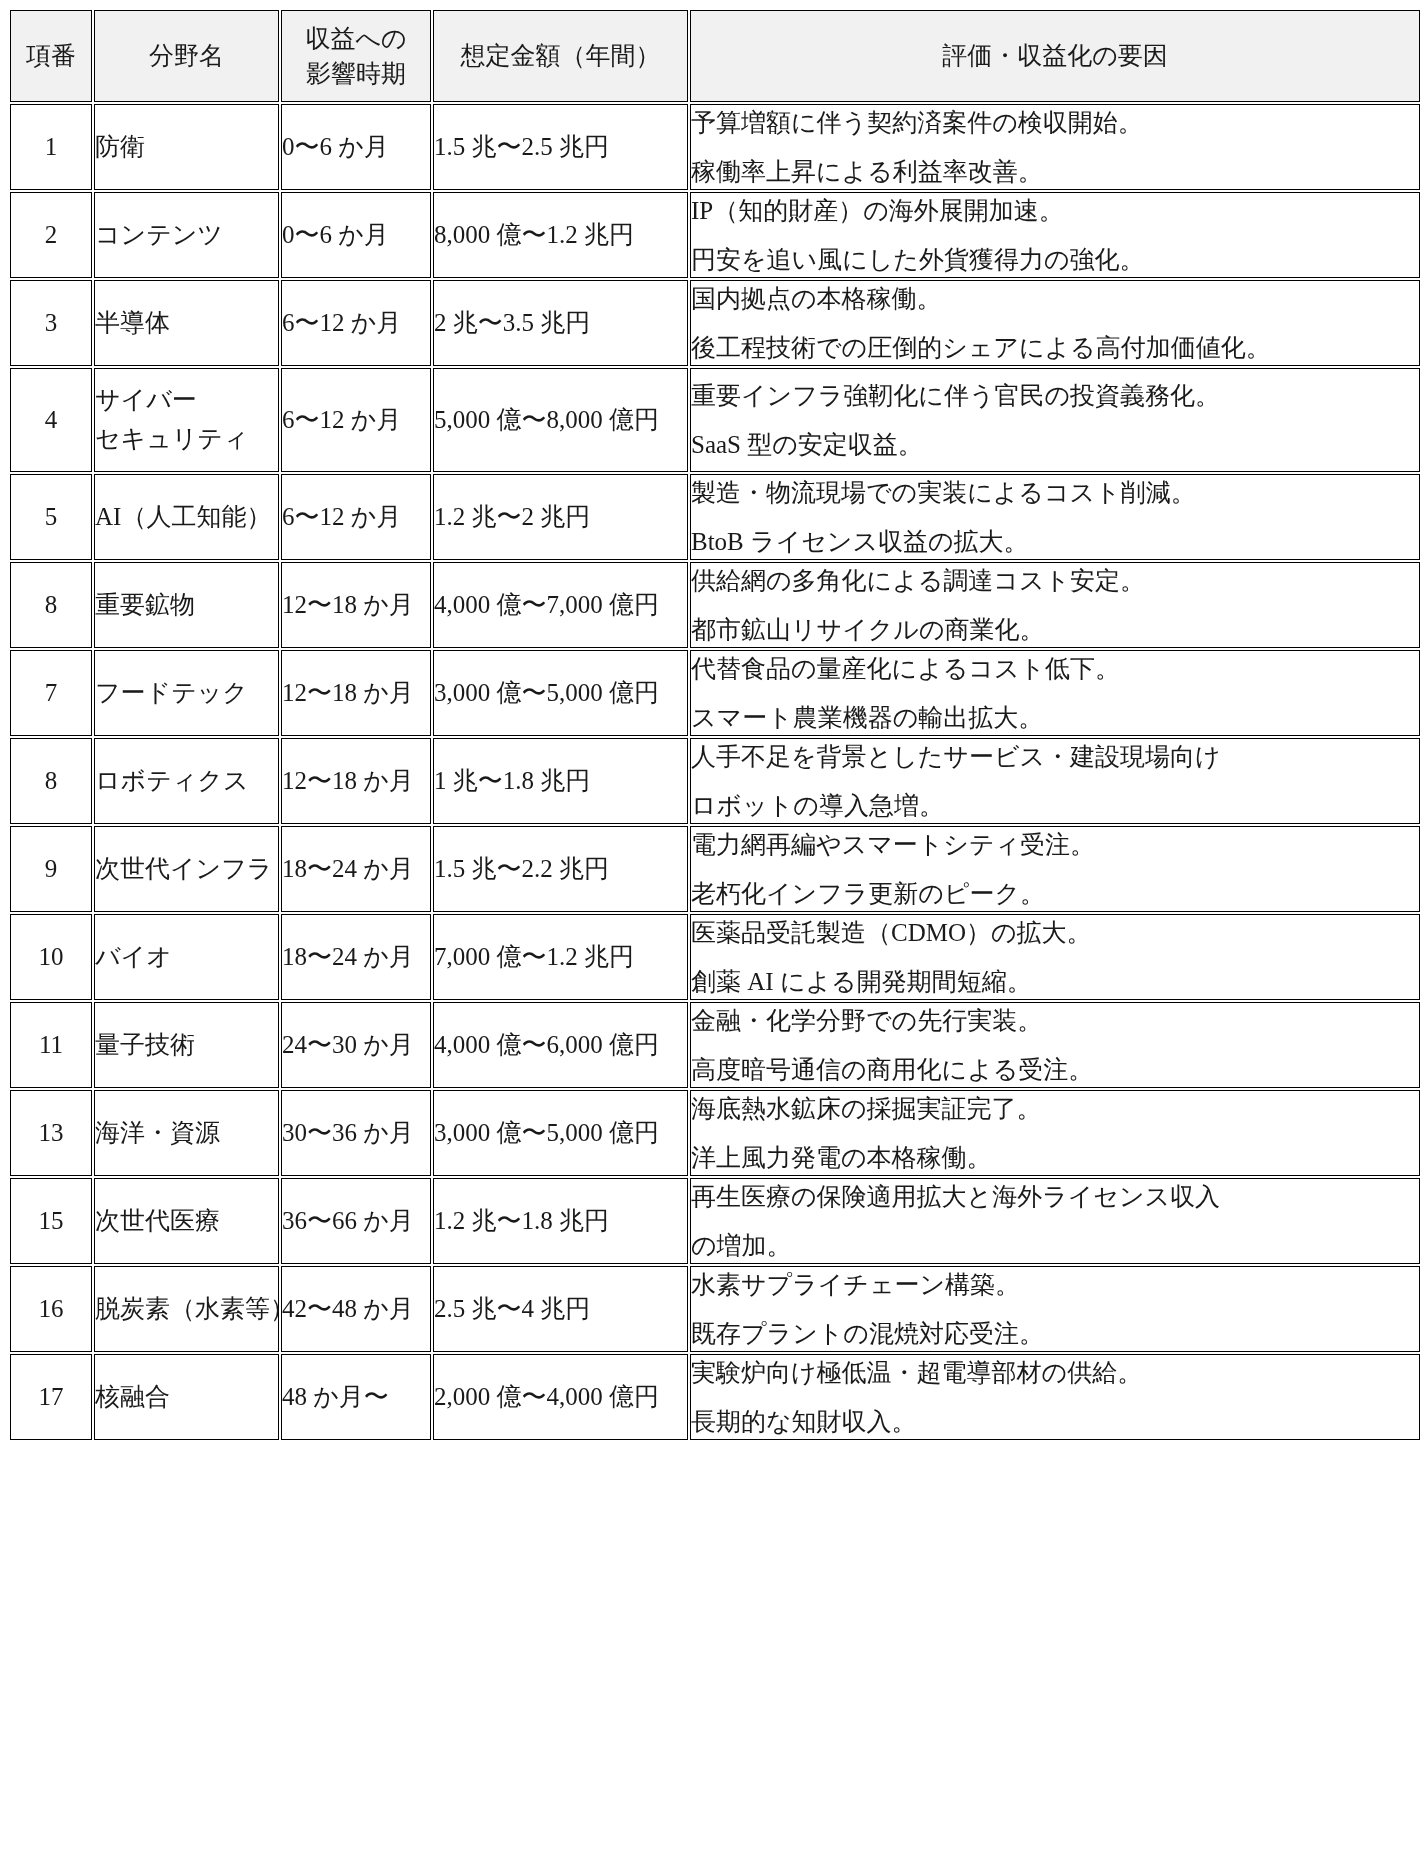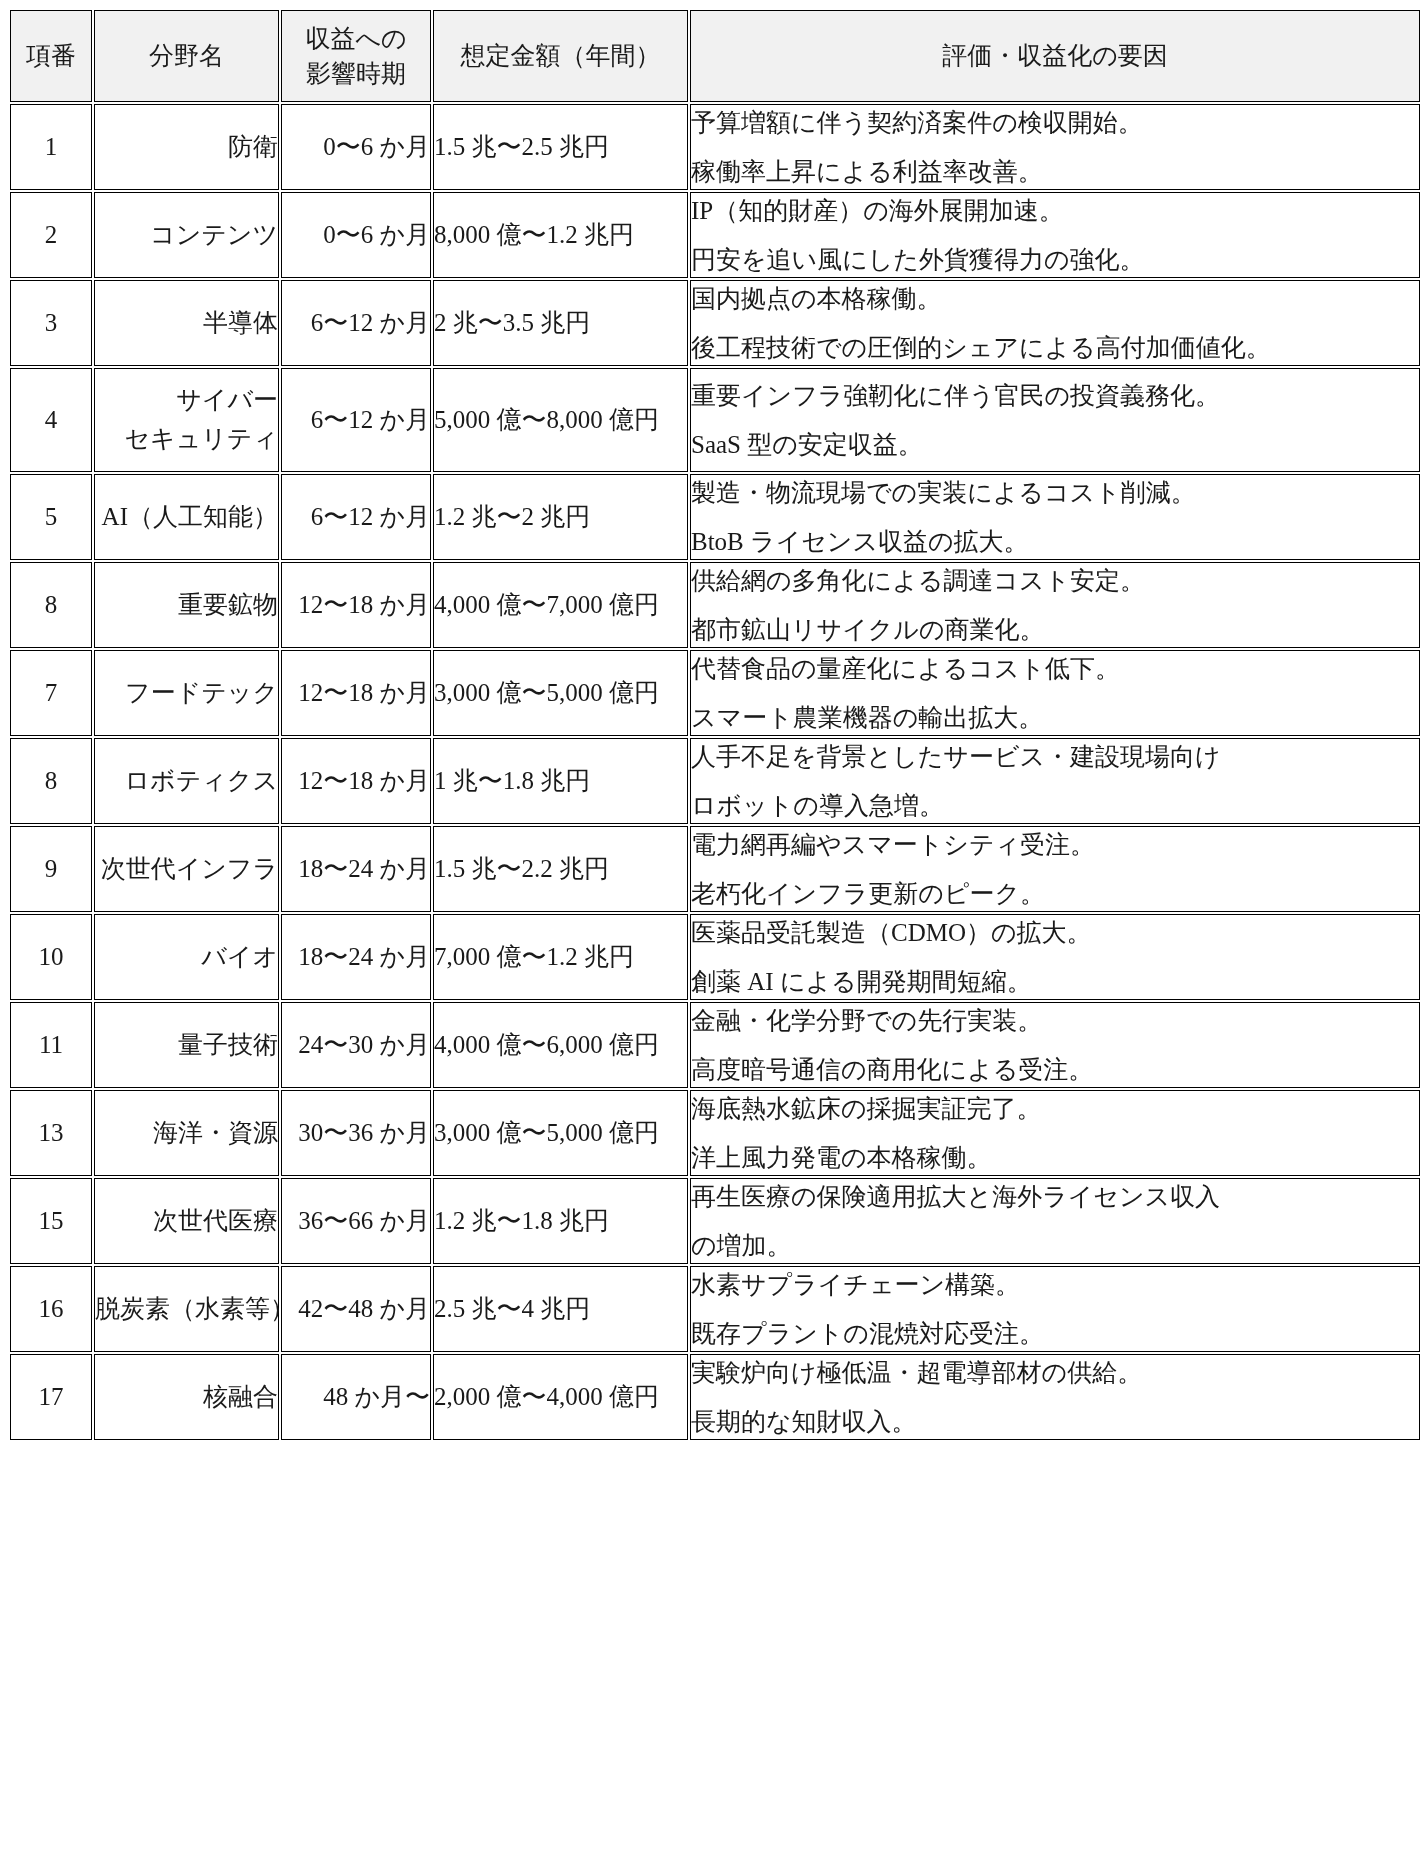--- a/index.html
+++ b/index.html
@@ -59,26 +59,24 @@
   col.c-time  { width: 150px; }
   col.c-amt   { width: 255px; }
   col.c-fac   { width: 730px; }
 
   td.no {
     text-align: center;
     font-size: 25px;
   }
   td.field {
     padding: 6px 10px 6px 11px;
-    text-align: right;
   }
   td.time {
     padding: 6px 4px 6px 9px;
     white-space: nowrap;
-    text-align: right;
   }
   td.amt {
     padding: 6px 4px 6px 9px;
     white-space: nowrap;
   }
   td.fac {
     padding: 10px 8px 10px 11px;
     vertical-align: top;
     font-family: Liberation Serif, serif;
   }

